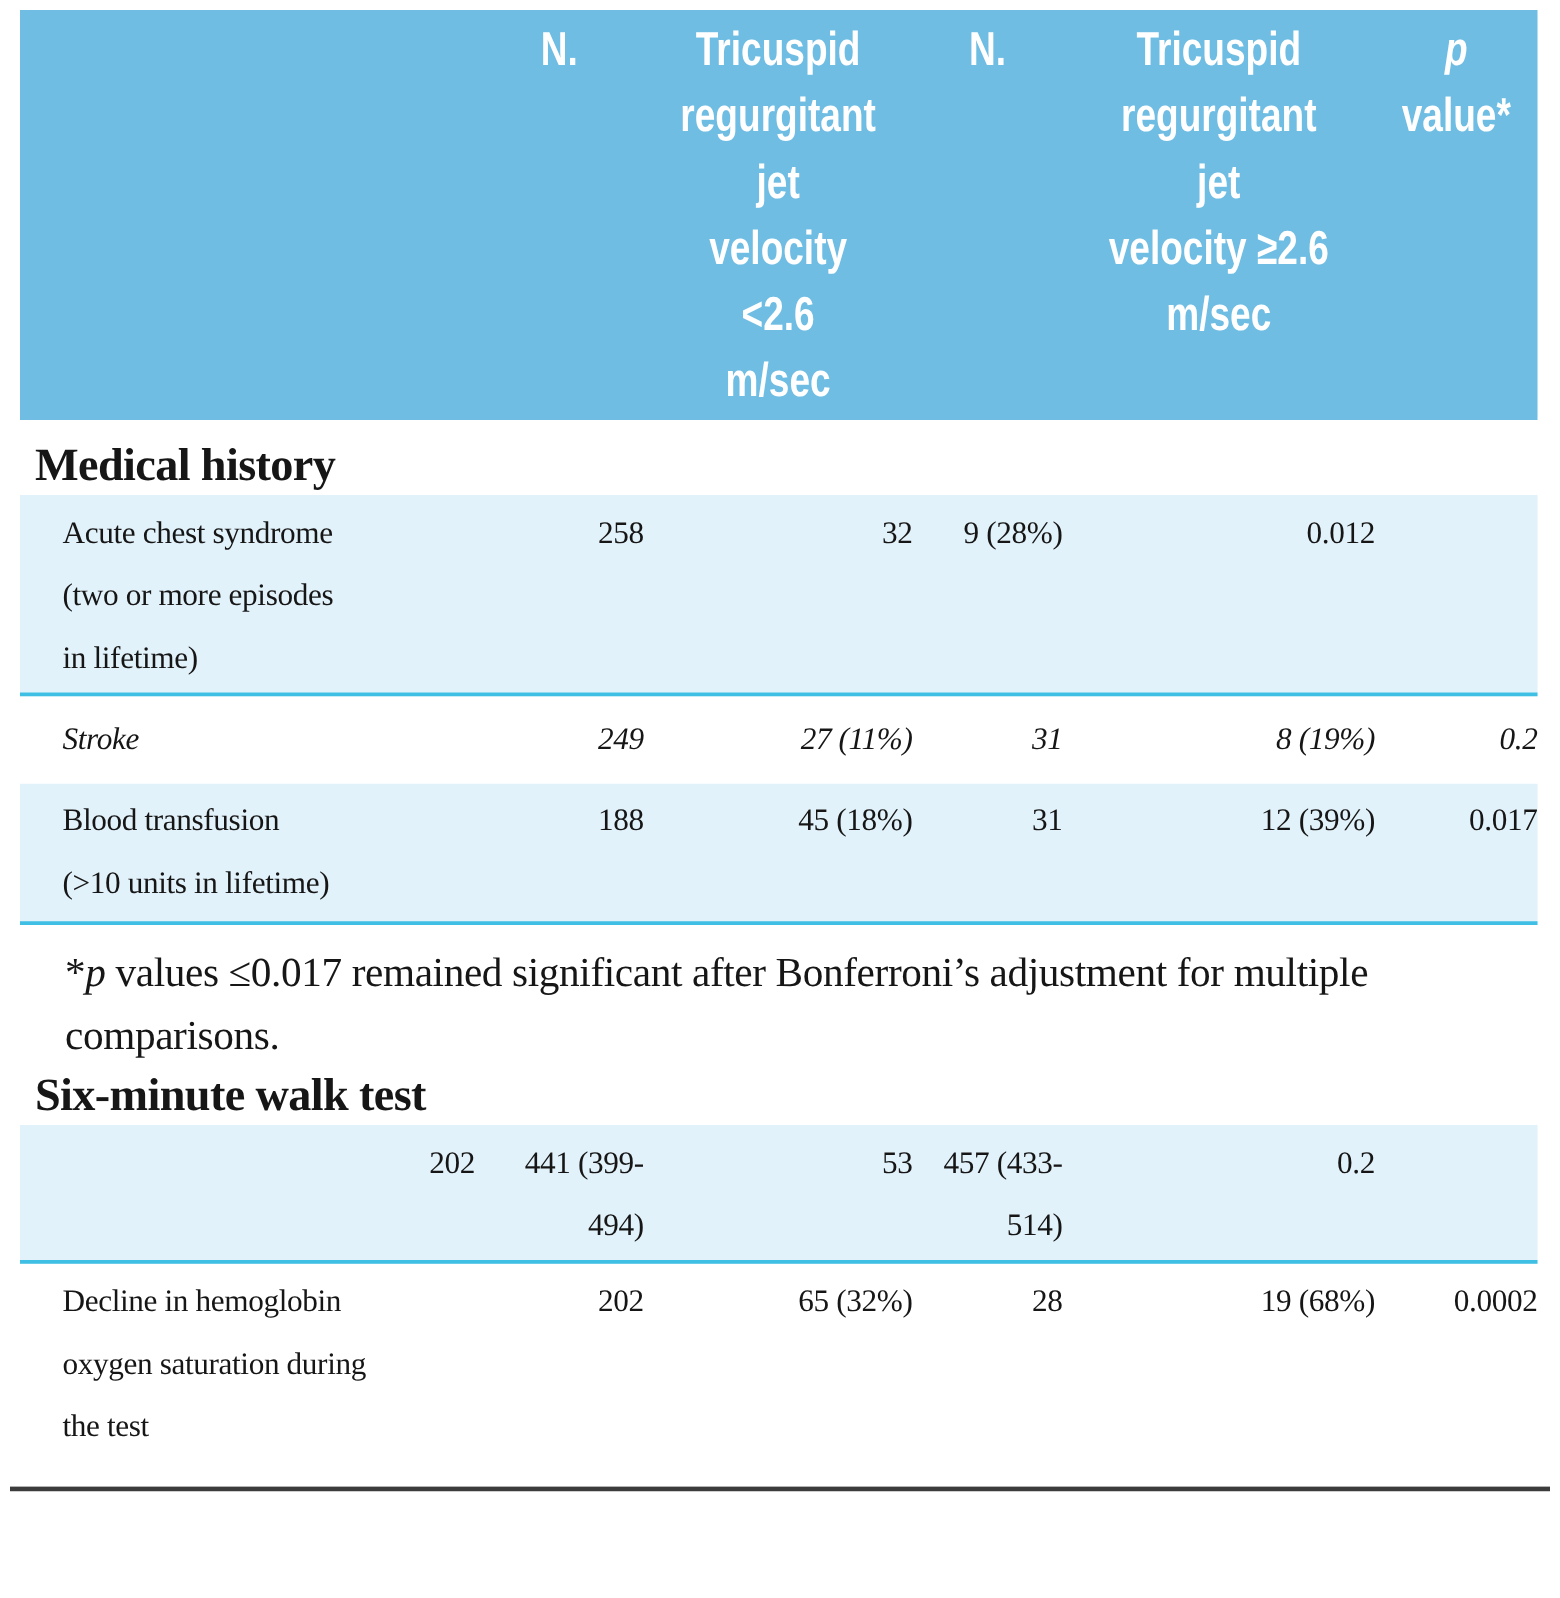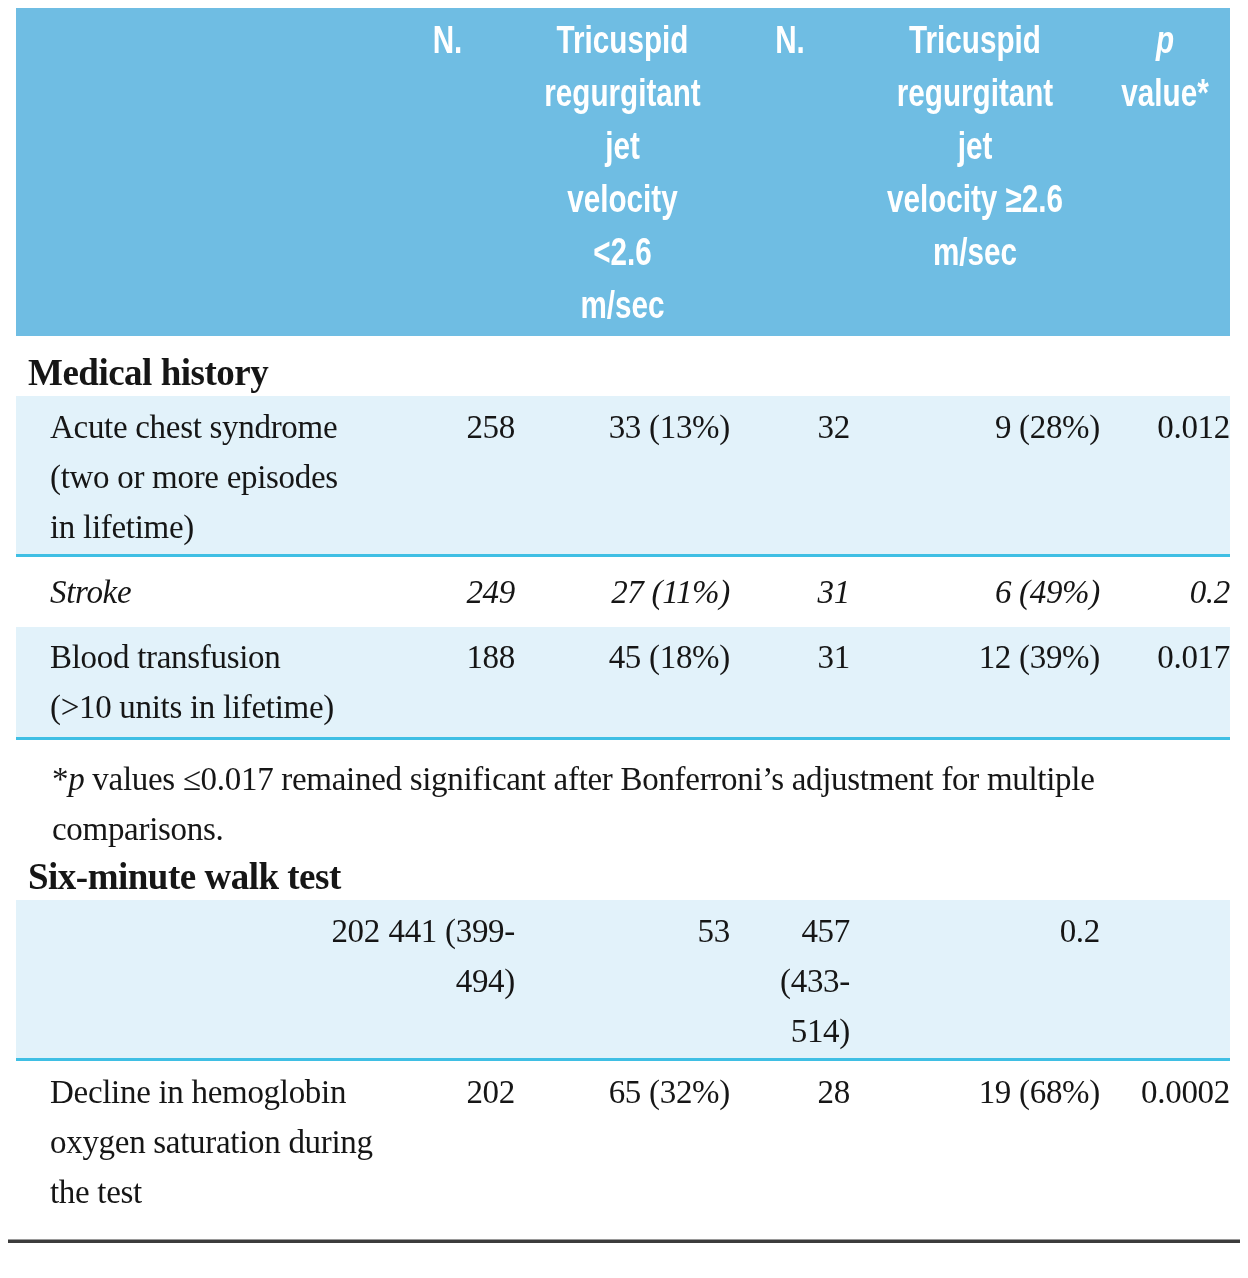--- a/index.html
+++ b/index.html
@@ -43,21 +43,21 @@
     letter-spacing: -0.5px;
     padding-left: 12px;
   }
   .st1 { margin-top: 14px; }
   .st2 { }
 
   
   .trow {
     display: grid;
     grid-template-columns: 364px 135px 215px 120px 250px 130px;
-    font-size: 33px;
+    font-size: 25px;
     line-height: 50px;
     letter-spacing: -0.3px;
   }
   .trow.shaded {
     background: #e2f2fa;
     border-bottom: 3px solid #3fbfe4;
   }
   .trow.r3line { padding: 6px 0 2px 0; }
   .trow.r2line { padding: 5px 0 5px 0; }
   .trow.r1line { padding: 10px 0 10px 0; font-style: italic; }
@@ -112,32 +112,31 @@
       </div>
     </div>
 
     <div class="section-title st1">Medical history</div>
 
     <div class="trow shaded r3line">
       <div class="cell label">Acute chest syndrome
 (two or more episodes
 in lifetime)</div>
       <div class="cell num">258</div>
-      <div class="cell num">33 (13%)</div>
       <div class="cell num">32</div>
       <div class="cell num">9 (28%)</div>
       <div class="cell num">0.012</div>
     </div>
 
     <div class="trow r1line">
       <div class="cell label">Stroke</div>
       <div class="cell num">249</div>
       <div class="cell num">27 (11%)</div>
       <div class="cell num">31</div>
-      <div class="cell num">6 (49%)</div>
+      <div class="cell num">8 (19%)</div>
       <div class="cell num">0.2</div>
     </div>
 
     <div class="trow shaded r2line">
       <div class="cell label">Blood transfusion
 (&gt;10 units in lifetime)</div>
       <div class="cell num">188</div>
       <div class="cell num">45 (18%)</div>
       <div class="cell num">31</div>
       <div class="cell num">12 (39%)</div>

